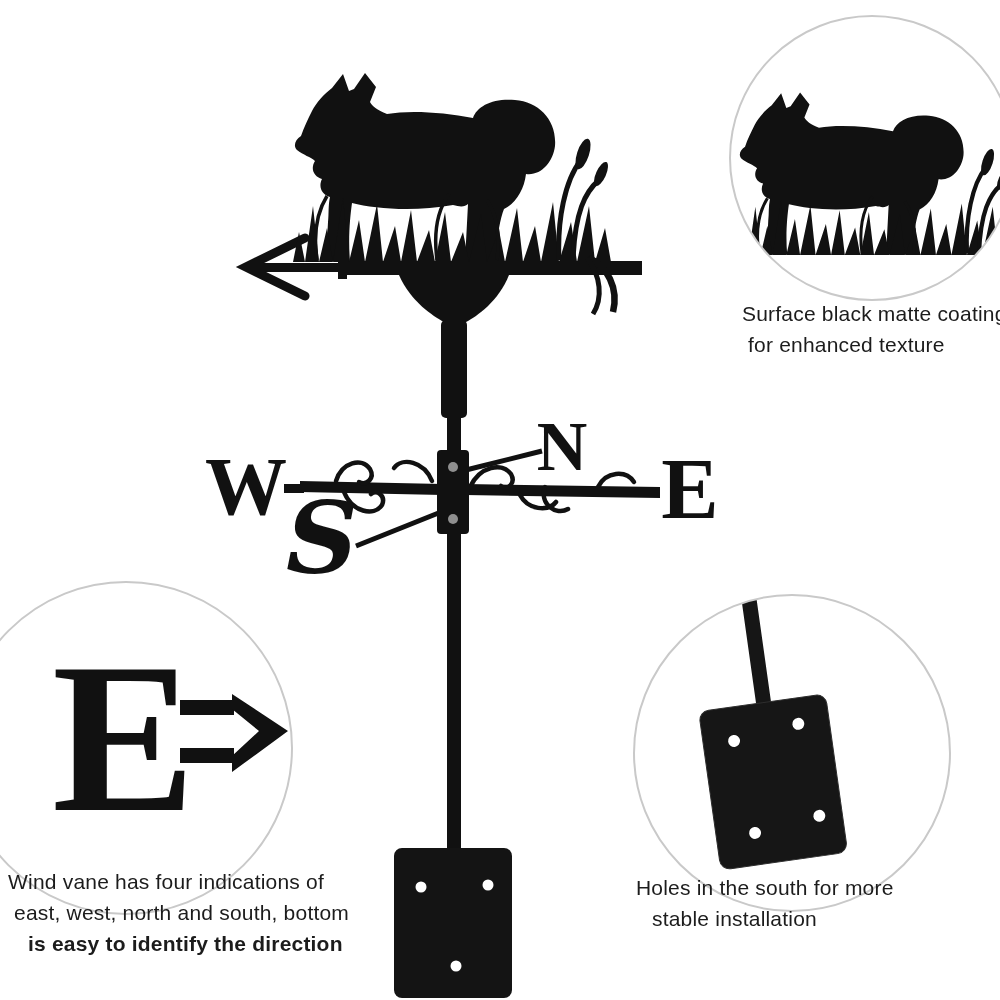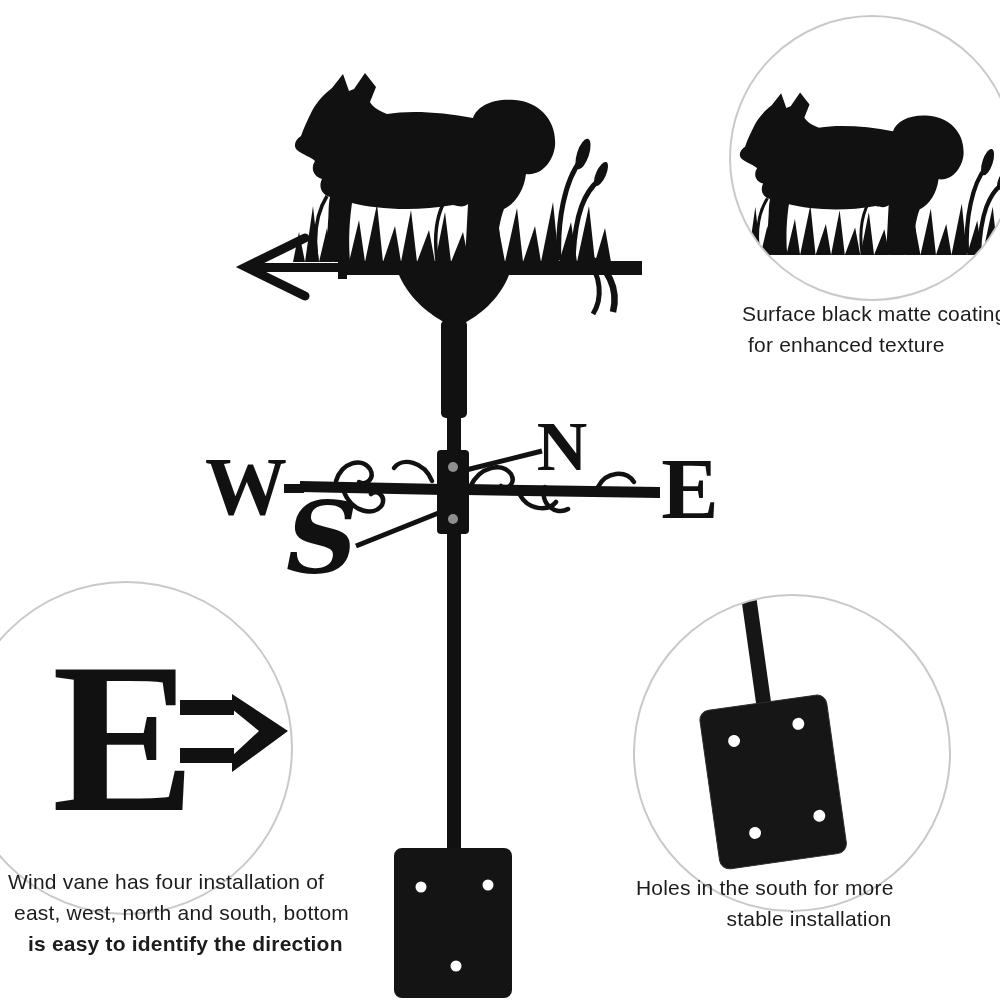--- a/index.html
+++ b/index.html
@@ -7,21 +7,21 @@
     position:relative;width:1000px;height:1000px;background:#ffffff;
     font-family:"Liberation Sans","DejaVu Sans",sans-serif;overflow:hidden;
   }
   .scene{position:absolute;left:0;top:0;}
   .caption{
     position:absolute;color:#1c1c1c;font-size:21px;line-height:31px;
     letter-spacing:.2px;
   }
   .cap-line{white-space:nowrap;}
   .ind-sm{padding-left:6px;}
-  .ind-md{padding-left:16px;text-align:center;}
+  .ind-md{padding-left:16px;}
   .ind-lg{padding-left:20px;font-weight:bold;}
 </style>
 </head>
 <body>
 
 <div class="stage">
 
   <svg class="scene" width="1000" height="1000" viewBox="0 0 1000 1000">
     <defs>
 
@@ -160,21 +160,21 @@
       <circle cx="792" cy="753" r="158" fill="none" stroke="#c9c9c9" stroke-width="2"></circle>
     </g>
   </svg>
 
   <div class="caption" style="left:742px;top:298px;width:260px;">
     <div class="cap-line">Surface black matte coating</div>
     <div class="cap-line ind-sm">for enhanced texture</div>
   </div>
 
   <div class="caption" style="left:8px;top:866px;width:340px;">
-    <div class="cap-line">Wind vane has four installation of</div>
+    <div class="cap-line">Wind vane has four indications of</div>
     <div class="cap-line ind-sm">east, west, north and south, bottom</div>
     <div class="cap-line ind-lg">is easy to identify the direction</div>
   </div>
 
   <div class="caption" style="left:636px;top:872px;width:330px;">
     <div class="cap-line">Holes in the south for more</div>
     <div class="cap-line ind-md">stable installation</div>
   </div>
 
 </div>

